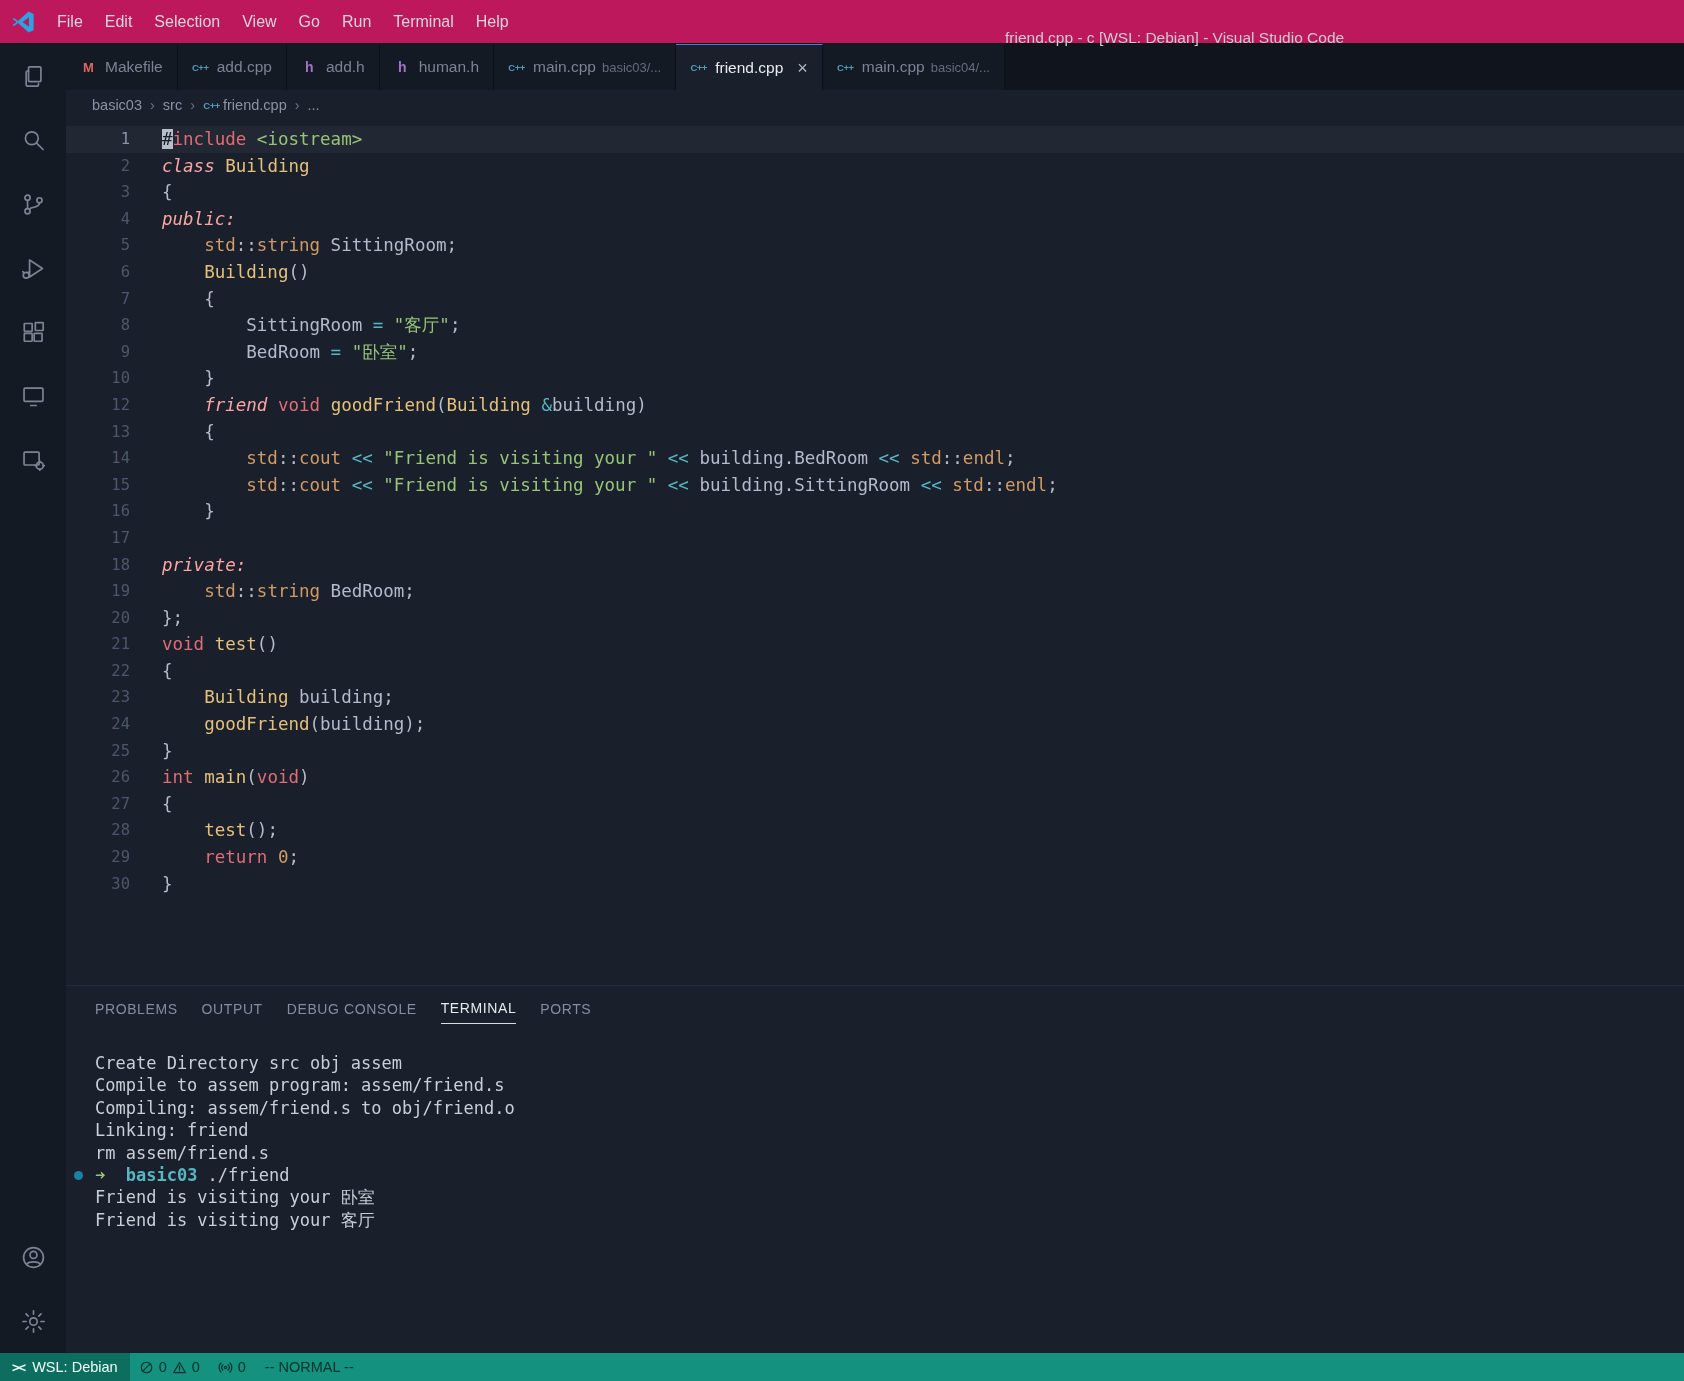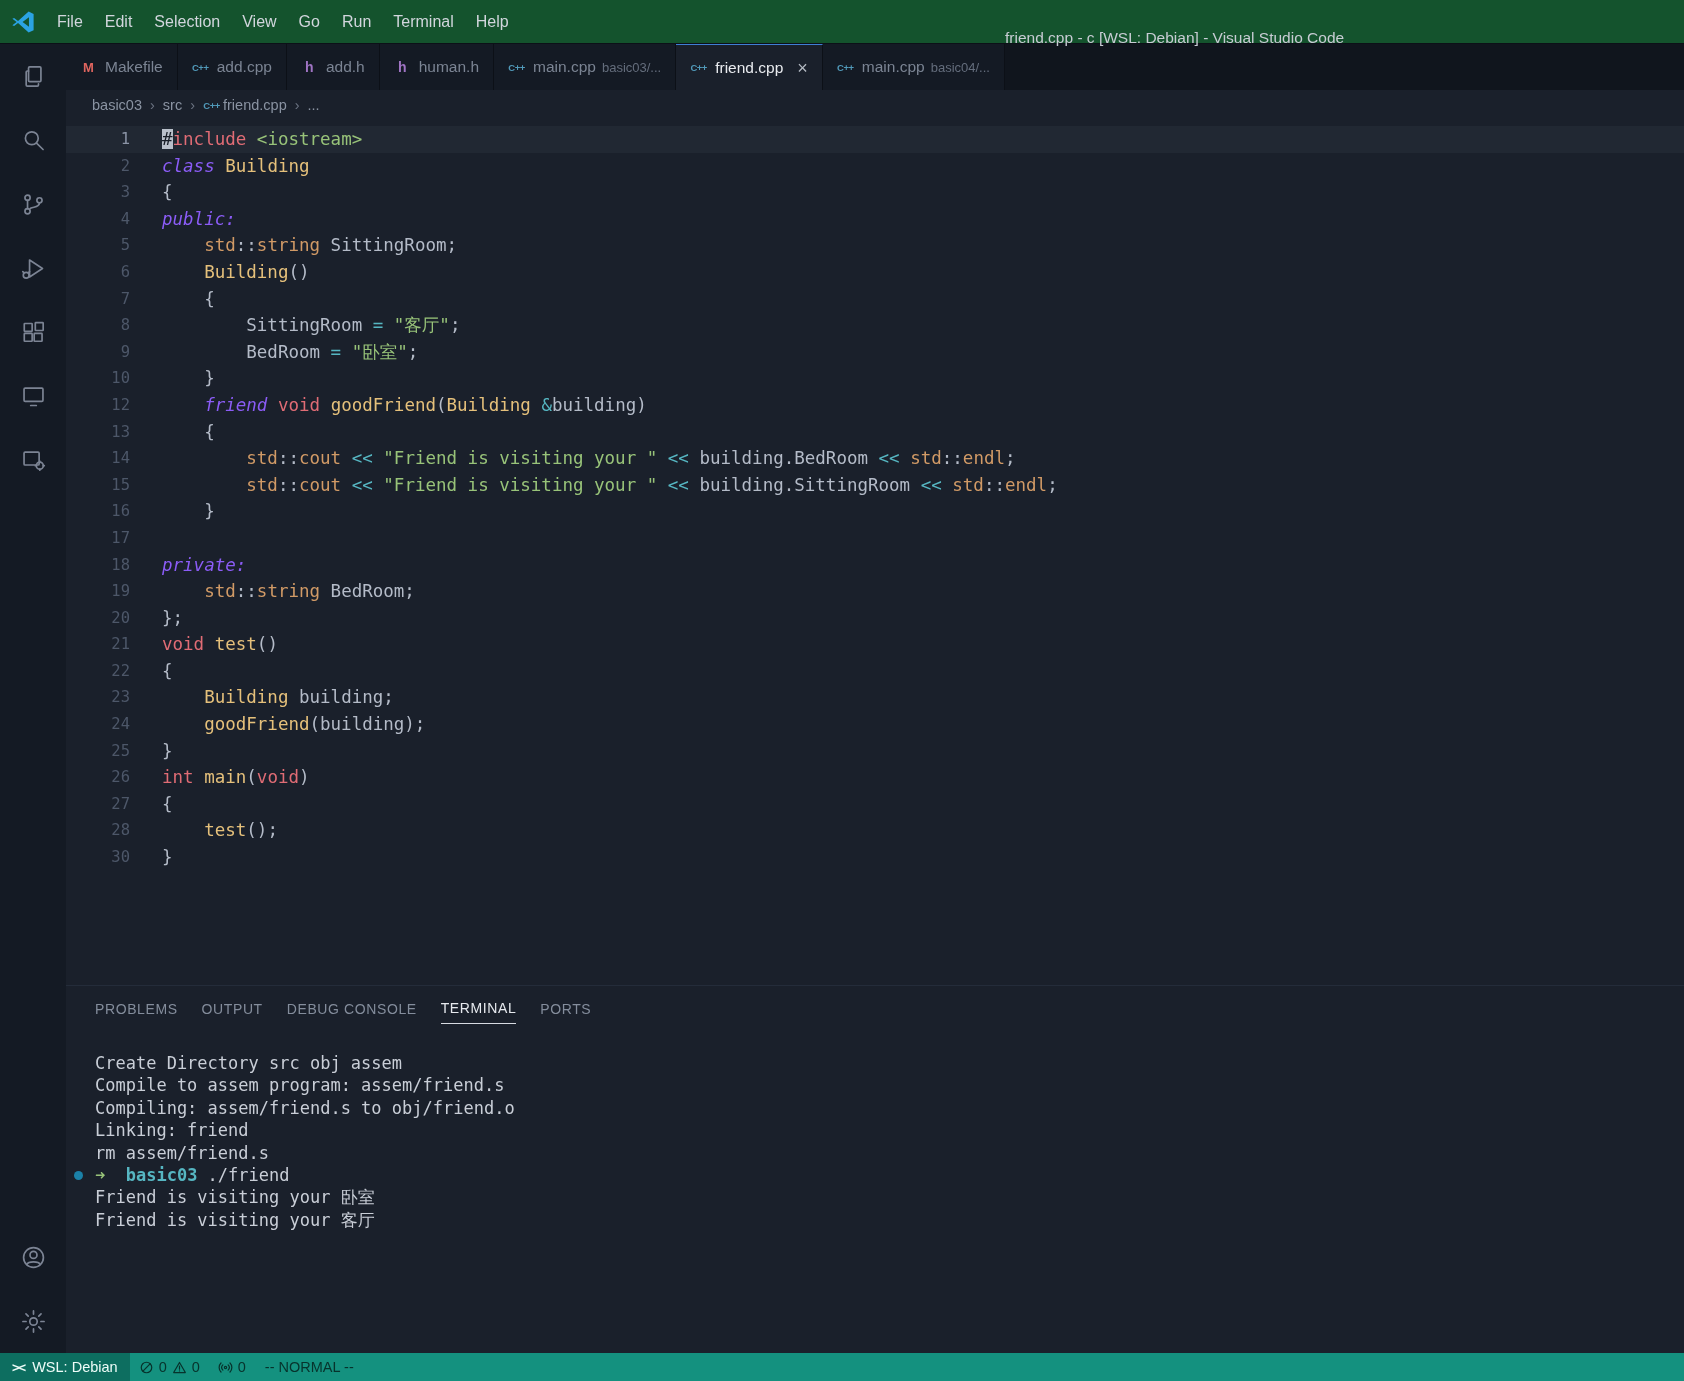--- a/index.html
+++ b/index.html
@@ -1,19 +1,19 @@
 <!DOCTYPE html>
 <html><head>
 <meta charset="utf-8">
 <style>
 *{margin:0;padding:0;box-sizing:border-box;}
 html,body{width:1684px;height:1381px;overflow:hidden;background:#10151d;}
 body{font-family:"Liberation Sans","DejaVu Sans",sans-serif;}
 .window{width:1684px;height:1381px;display:flex;flex-direction:column;background:#1a202b;}
-.titlebar{height:44px;flex:none;background:#14532d;display:flex;align-items:center;position:relative;border-bottom:1px solid #0c1017;}
+.titlebar{height:44px;flex:none;background:#be185d;display:flex;align-items:center;position:relative;border-bottom:1px solid #0c1017;}
 .logo{width:46px;display:flex;justify-content:center;align-items:center;}
 .menus{display:flex;align-items:center;height:100%;}
 .menu-item{color:#d2d6dd;font-size:16px;padding:0 11px;line-height:44px;cursor:default;}
 .window-title{position:absolute;left:1005px;top:16px;line-height:44px;font-size:15.5px;color:#c8ccd4;white-space:nowrap;}
 .main{flex:1;display:flex;min-height:0;}
 .activitybar{width:66px;flex:none;background:#141a24;display:flex;flex-direction:column;align-items:center;}
 .ab-btn{width:66px;height:64px;display:flex;align-items:center;justify-content:center;color:#7c8494;}
 .ab-btn svg{width:27px;height:27px;stroke:currentColor;fill:none;stroke-width:1.5;stroke-linecap:round;stroke-linejoin:round;}
 .ab-spacer{flex:1;}
 .editor-col{flex:1;display:flex;flex-direction:column;min-width:0;}
@@ -29,21 +29,21 @@
 .breadcrumb{height:30px;flex:none;display:flex;align-items:center;padding-left:26px;font-size:14.5px;color:#8a93a2;background:#1a202b;gap:3px;}
 .bc-sep{color:#6b7382;margin:0 5px;}
 .editor{flex:none;height:865px;background:#1a202b;padding-top:6px;font-family:"DejaVu Sans Mono","Liberation Mono",monospace;font-size:17.5px;overflow:hidden;}
 .cl{display:flex;line-height:26.6px;white-space:pre;}
 .cl.active-line{background:rgba(125,135,155,0.08);}
 .ln{width:64px;flex:none;text-align:right;color:#4d5769;font-size:15.5px;}
 .active-line .ln{color:#8b94a6;}
 .lc{padding-left:32px;}
 .tk-p{color:#b4bbc8;}
 .tk-k{color:#e06c75;}
-.tk-ki{color:#8b5cf6;font-style:italic;}
+.tk-ki{color:#fca5a5;font-style:italic;}
 .tk-t{color:#e5c07b;}
 .tk-f{color:#e5c07b;}
 .tk-n{color:#d19a66;}
 .tk-s{color:#98c379;}
 .tk-o{color:#56b6c2;}
 .tk-c{color:#7f8590;font-style:italic;}
 .tk-num{color:#d19a66;}
 .tk-cursor{background:#b9bfca;color:#171c26;}
 .panel{flex:1;border-top:1px solid #242c3a;background:#1a202b;display:flex;flex-direction:column;min-height:0;}
 .panel-tabs{height:46px;flex:none;display:flex;align-items:center;padding-left:29px;gap:24px;}
@@ -220,20 +220,21 @@
           <div class="cl"><span class="ln">19</span><span class="lc"><span class="tk-p">    </span><span class="tk-n">std</span><span class="tk-p">::</span><span class="tk-n">string</span><span class="tk-p"> BedRoom;</span></span></div>
           <div class="cl"><span class="ln">20</span><span class="lc"><span class="tk-p">};</span></span></div>
           <div class="cl"><span class="ln">21</span><span class="lc"><span class="tk-k">void</span><span class="tk-p"> </span><span class="tk-f">test</span><span class="tk-p">()</span></span></div>
           <div class="cl"><span class="ln">22</span><span class="lc"><span class="tk-p">{</span></span></div>
           <div class="cl"><span class="ln">23</span><span class="lc"><span class="tk-p">    </span><span class="tk-t">Building</span><span class="tk-p"> building;</span></span></div>
           <div class="cl"><span class="ln">24</span><span class="lc"><span class="tk-p">    </span><span class="tk-f">goodFriend</span><span class="tk-p">(building);</span></span></div>
           <div class="cl"><span class="ln">25</span><span class="lc"><span class="tk-p">}</span></span></div>
           <div class="cl"><span class="ln">26</span><span class="lc"><span class="tk-k">int</span><span class="tk-p"> </span><span class="tk-f">main</span><span class="tk-p">(</span><span class="tk-k">void</span><span class="tk-p">)</span></span></div>
           <div class="cl"><span class="ln">27</span><span class="lc"><span class="tk-p">{</span></span></div>
           <div class="cl"><span class="ln">28</span><span class="lc"><span class="tk-p">    </span><span class="tk-f">test</span><span class="tk-p">();</span></span></div>
+          <div class="cl"><span class="ln">29</span><span class="lc"><span class="tk-p">    </span><span class="tk-k">return</span><span class="tk-p"> </span><span class="tk-num">0</span><span class="tk-p">;</span></span></div>
           <div class="cl"><span class="ln">30</span><span class="lc"><span class="tk-p">}</span></span></div>
         </div>
       <div class="panel">
         <div class="panel-tabs" id="paneltabs">
             <span class="ptab">PROBLEMS</span>
             <span class="ptab">OUTPUT</span>
             <span class="ptab">DEBUG CONSOLE</span>
             <span class="ptab active">TERMINAL</span>
             <span class="ptab">PORTS</span>
           </div>

